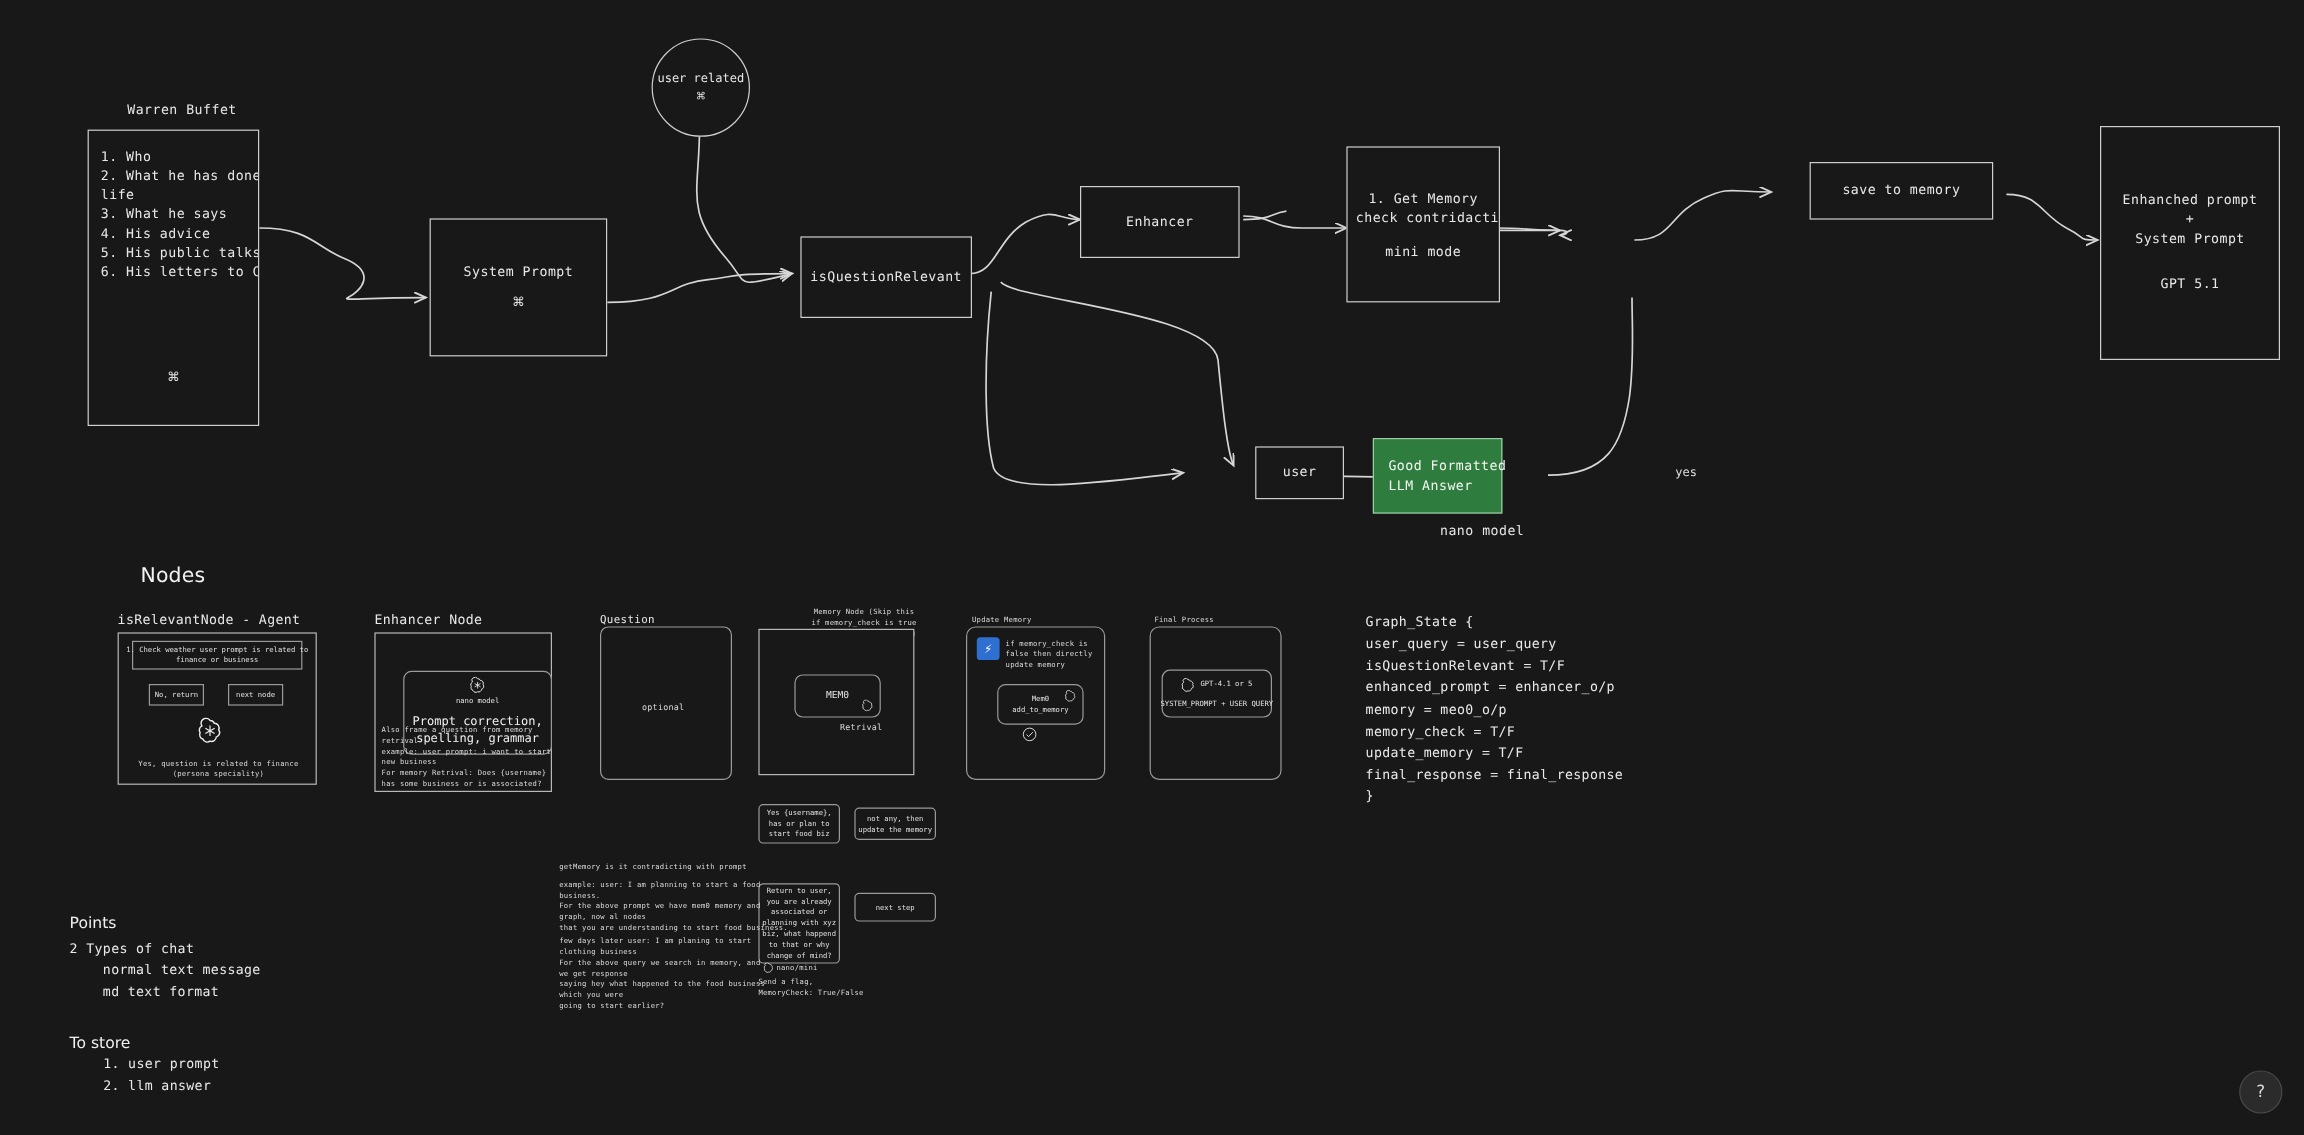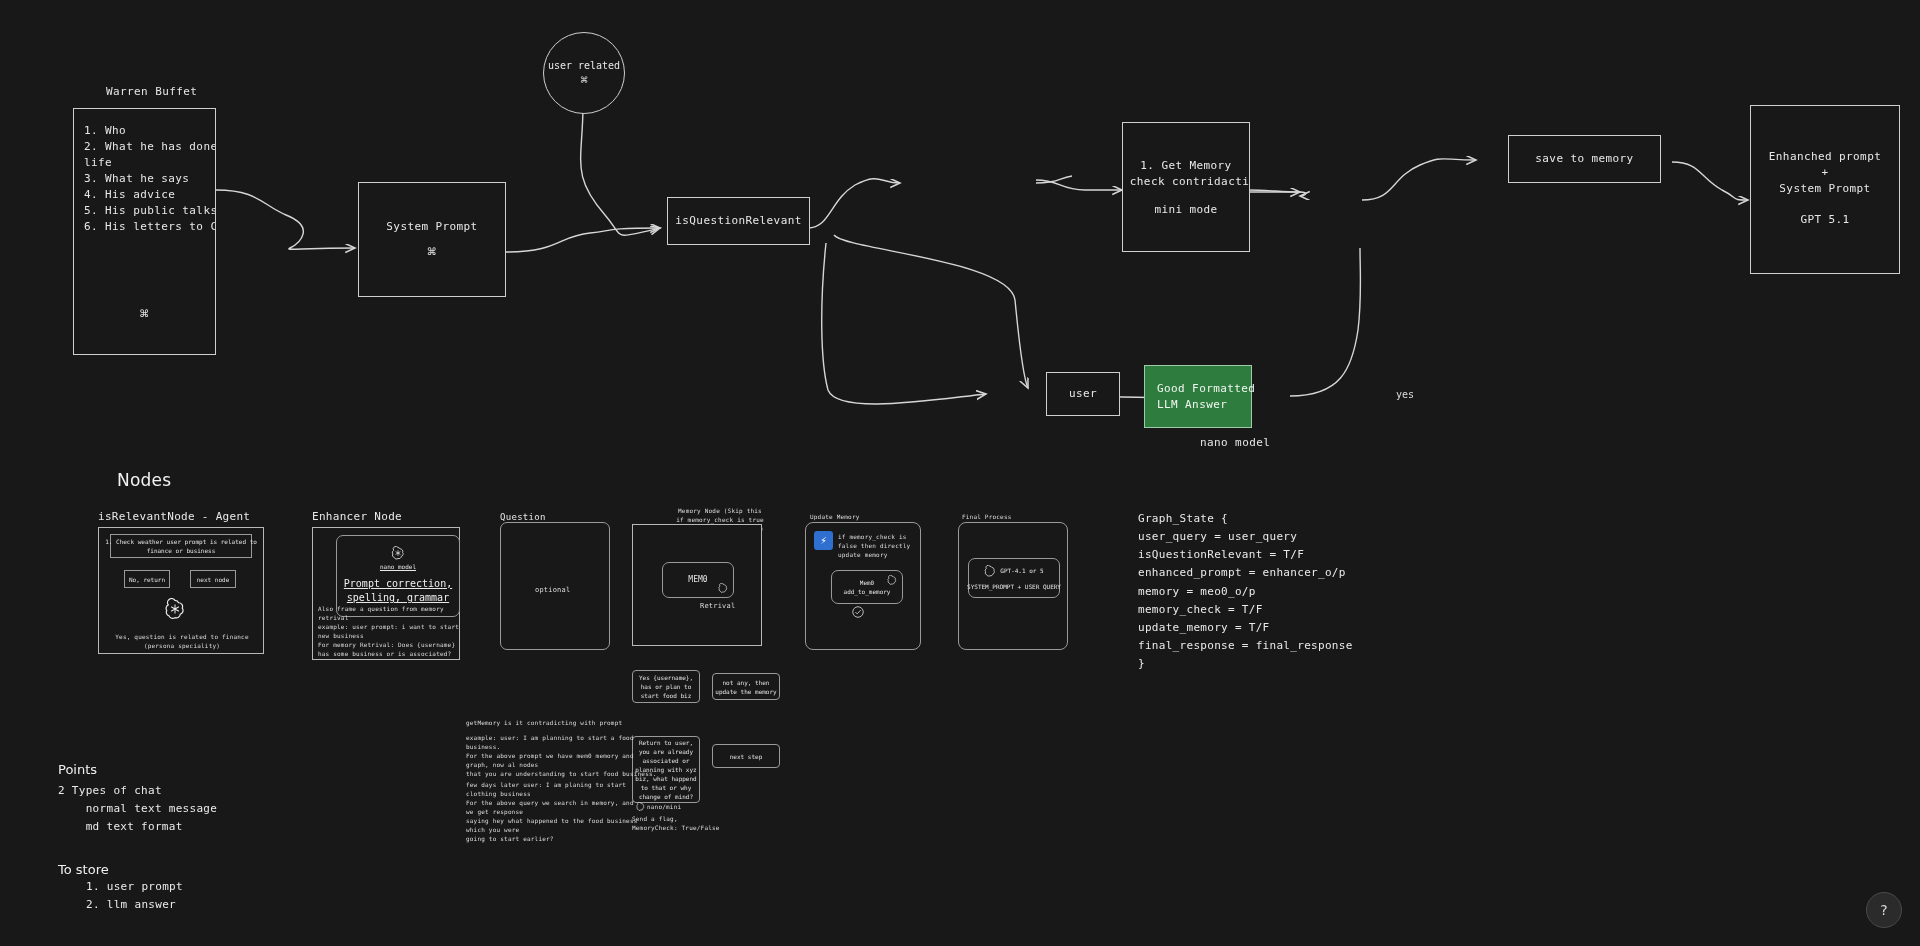--- a/index.html
+++ b/index.html
@@ -82,37 +82,40 @@
     <div class="t">System Prompt</div>
     <div class="cmd">⌘</div>
   </div>
 
   <div class="circlenode" style="left:543px;top:32px;width:80px;height:80px;">
     <div class="t" style="font-size:10px;">user
 related</div>
     <div class="cmd" style="font-size:12px;margin-top:3px;">⌘</div>
   </div>
 
-  <div class="node" style="left:667px;top:197px;width:143px;height:48px;">
+  <div class="node" style="left:667px;top:197px;width:143px;height:68px;">
     <div class="t">isQuestionRelevant</div>
   </div>
 
+  <div class="node" style="left:900px;top:155px;width:133px;height:60px;">
+    <div class="t">Enhancer</div>
+  </div>
 
   <div class="node clip" style="left:1122px;top:122px;width:128px;height:130px;">
     <div class="t" style="position:absolute;left:50%;top:40%;transform:translate(-50%,-50%);">1. Get Memory
 2. check contridaction</div>
     <div class="t" style="position:absolute;left:50%;top:68%;transform:translate(-50%,-50%);">mini mode</div>
   </div>
 
 
   <div class="node" style="left:1508px;top:135px;width:153px;height:48px;">
     <div class="t">save to memory</div>
   </div>
 
-  <div class="node" style="left:1750px;top:105px;width:150px;height:169px;">
+  <div class="node" style="left:1750px;top:105px;width:150px;height:195px;">
     <div class="t" style="position:absolute;left:50%;top:40%;transform:translate(-50%,-50%);">Enhanched prompt
 +
 System Prompt</div>
     <div class="t" style="position:absolute;left:50%;top:68%;transform:translate(-50%,-50%);">GPT 5.1</div>
   </div>
 
   <div class="node" style="left:1046px;top:372px;width:74px;height:44px;">
     <div class="t">user</div>
   </div>
 
@@ -139,21 +142,21 @@
   </div>
   <svg class="oai" style="position:absolute;left:164px;top:598px;" width="22" height="22" viewBox="0 0 24 24">
     <path d="M12 2.6a4.2 4.2 0 0 1 3.9 2.6 4.2 4.2 0 0 1 4 5.9 4.2 4.2 0 0 1-2.2 6.6 4.2 4.2 0 0 1-5.7 3.7 4.2 4.2 0 0 1-6.5-1.9A4.2 4.2 0 0 1 3 13.6a4.2 4.2 0 0 1 1.6-6.1A4.2 4.2 0 0 1 12 2.6Z" fill="none" stroke="#ededed" stroke-width="1.3"></path>
     <path d="M12 7.2v9.6M7.8 9.6l8.4 4.8M16.2 9.6l-8.4 4.8" fill="none" stroke="#ededed" stroke-width="1.1"></path>
   </svg>
   <div class="tinylabel" style="left:107px;top:632px;text-align:center;width:150px;">Yes, question is related to finance
 (persona speciality)</div>
 
   <div class="grouplabel" style="left:312px;top:510px;">Enhancer Node</div>
   <div class="panel" style="left:312px;top:527px;width:148px;height:133px;"></div>
-  <div class="rbox" style="left:336px;top:535px;width:124px;height:82px;text-decoration:underline;">
+  <div class="rbox" style="left:336px;top:559px;width:124px;height:70px;">
     <svg class="oai" width="14" height="14" viewBox="0 0 24 24">
       <path d="M12 2.6a4.2 4.2 0 0 1 3.9 2.6 4.2 4.2 0 0 1 4 5.9 4.2 4.2 0 0 1-2.2 6.6 4.2 4.2 0 0 1-5.7 3.7 4.2 4.2 0 0 1-6.5-1.9A4.2 4.2 0 0 1 3 13.6a4.2 4.2 0 0 1 1.6-6.1A4.2 4.2 0 0 1 12 2.6Z" fill="none" stroke="#ededed" stroke-width="1.4"></path>
       <path d="M12 7.2v9.6M7.8 9.6l8.4 4.8M16.2 9.6l-8.4 4.8" fill="none" stroke="#ededed" stroke-width="1.2"></path>
     </svg>
     <div class="t" style="margin-top:2px;">nano model</div>
     <div style="font-size:10px;line-height:1.45;white-space:pre;margin-top:5px;color:#f0f0f0;">Prompt correction,
 spelling, grammar</div>
   </div>
   <div class="tinylabel" style="left:318px;top:604px;">Also frame a question from memory
 retrival

